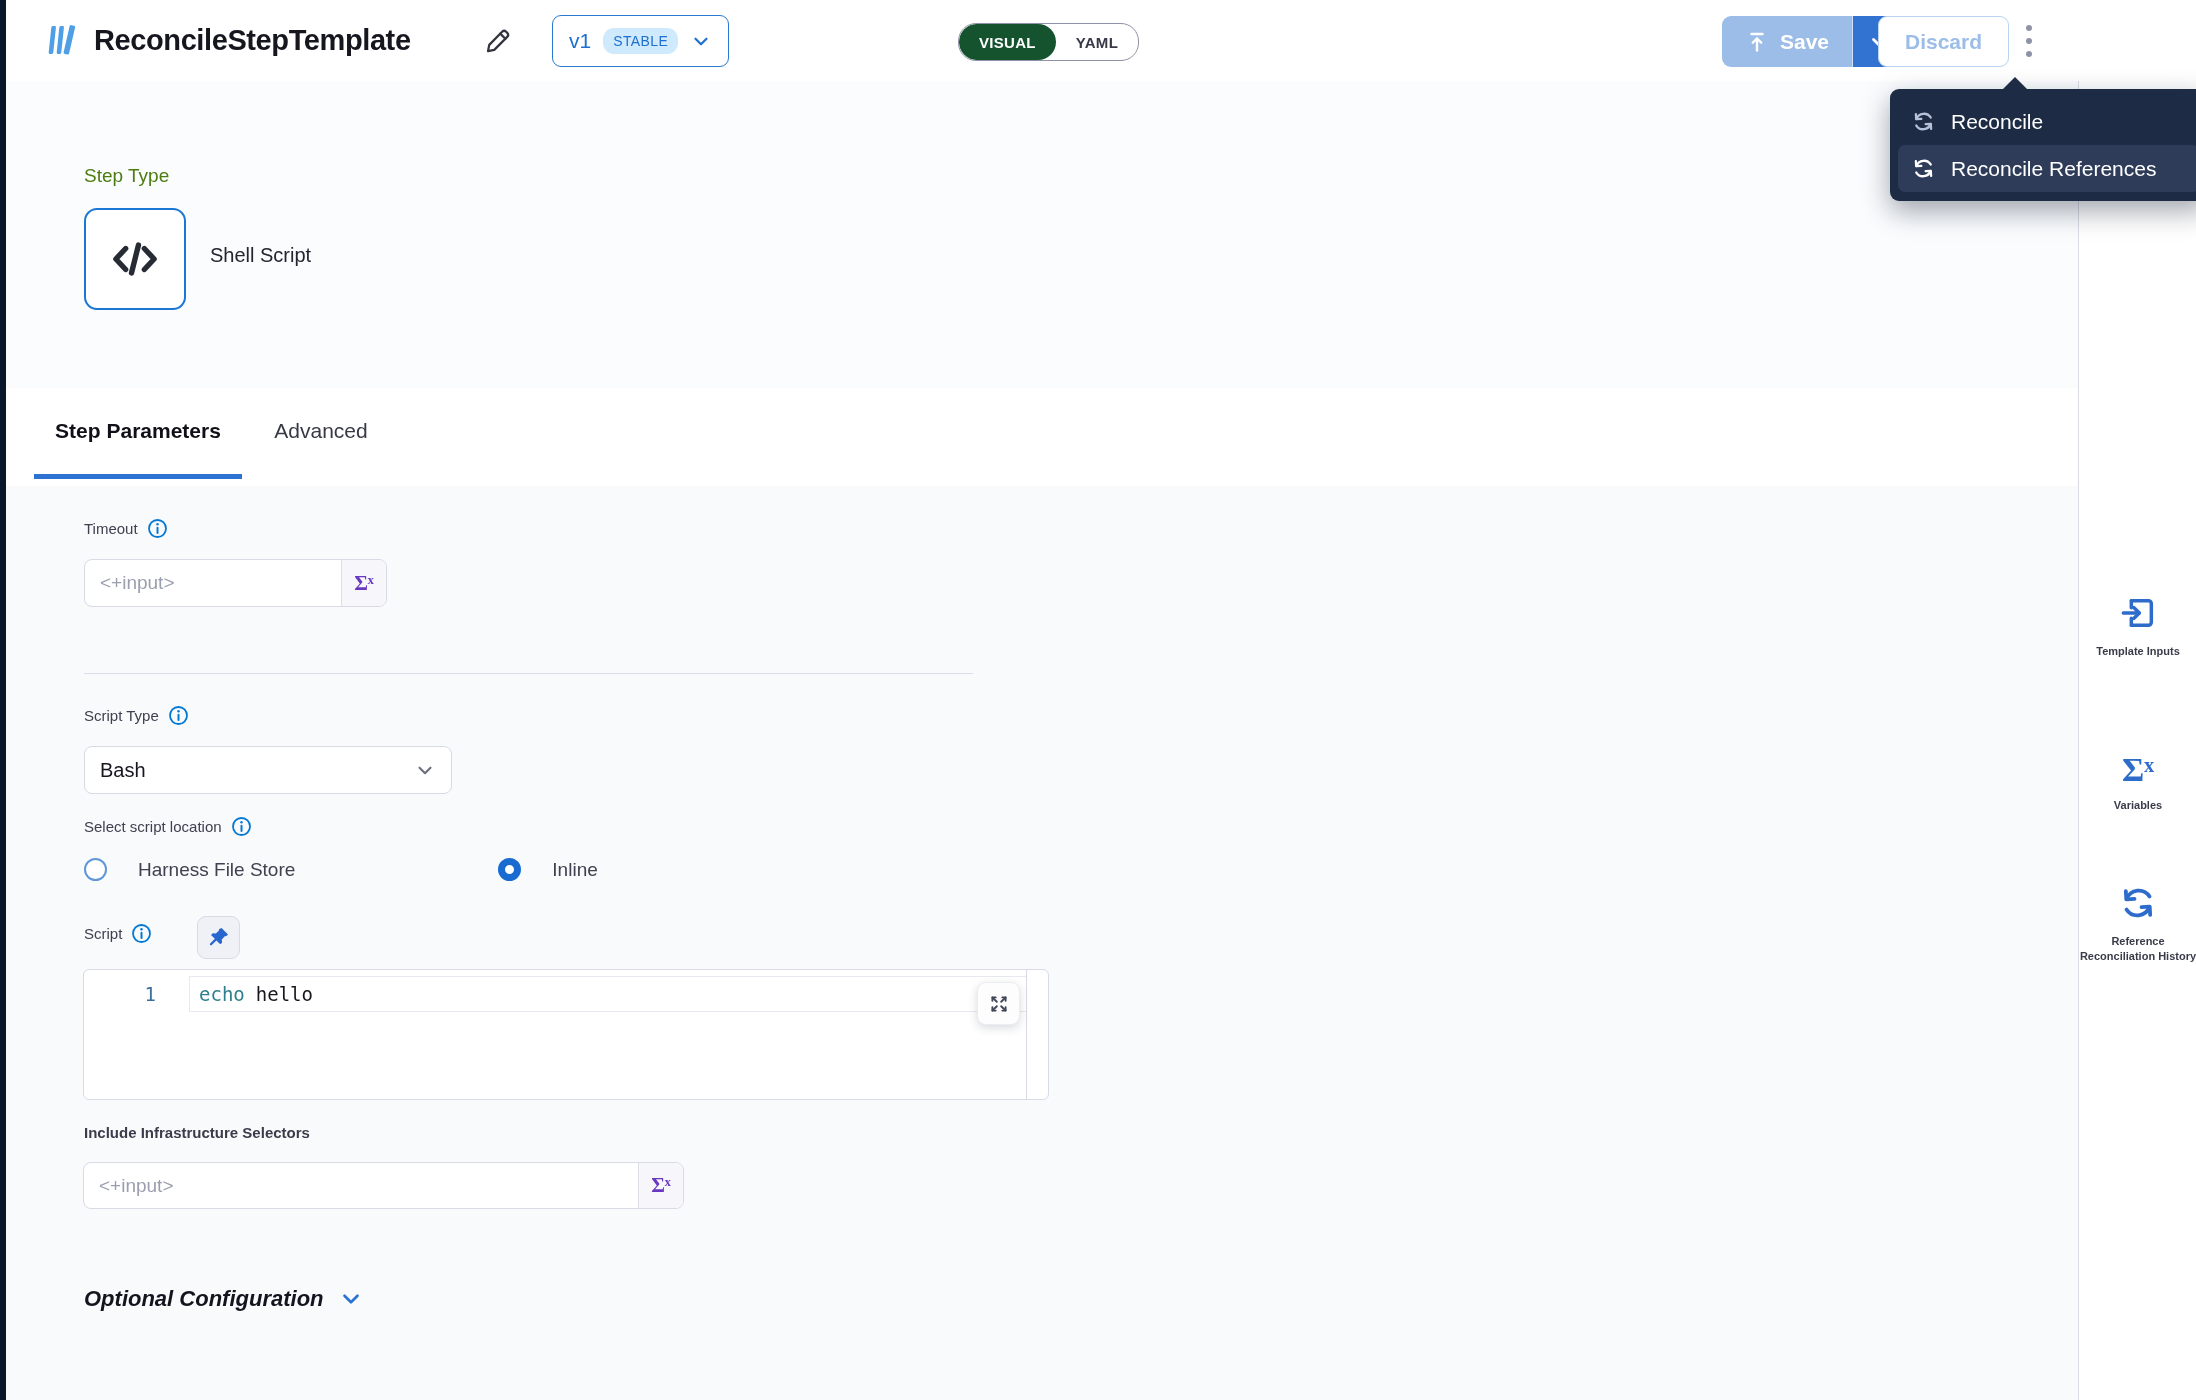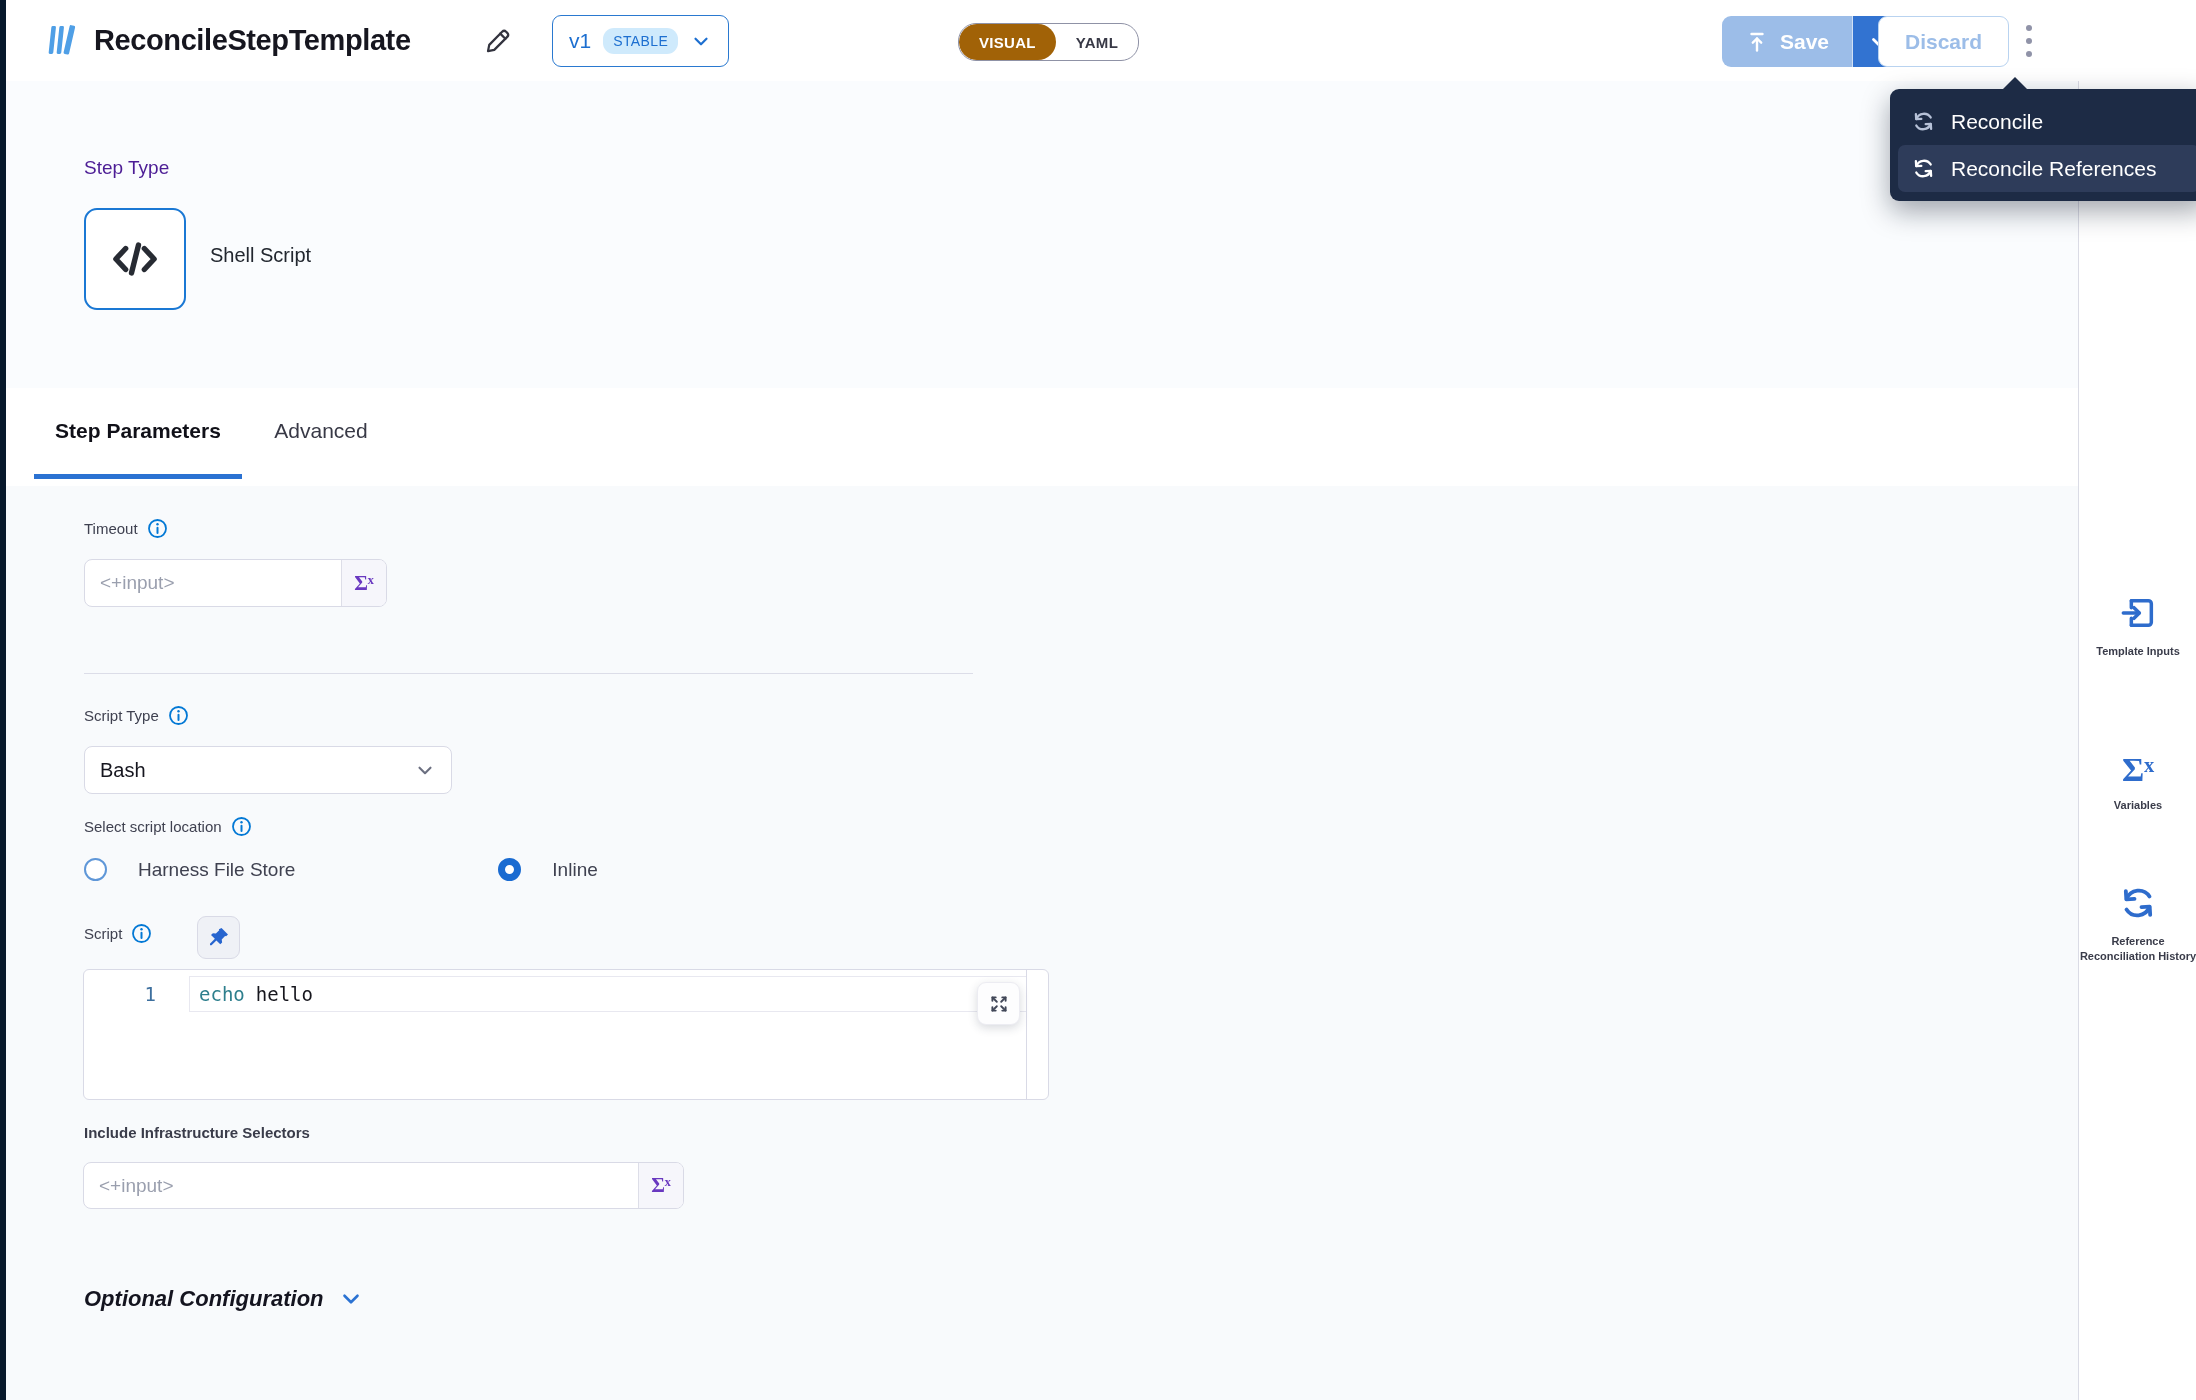--- a/index.html
+++ b/index.html
@@ -18,21 +18,21 @@
               color:#16161f;letter-spacing:-.4px;white-space:nowrap;}
   .edit-btn{position:absolute;left:474px;top:23px;width:36px;height:36px;display:flex;
             align-items:center;justify-content:center;cursor:pointer;background:none;border:none;padding:0;}
   .version-select{position:absolute;left:546px;top:15px;height:50px;display:flex;align-items:center;
                   gap:12px;padding:0 16px;border:1px solid #2a79d0;border-radius:9px;background:#fff;cursor:pointer;}
   .version-label{color:#1d6fd0;font-size:21px;}
   .version-badge{background:#cfeafc;color:#1d6fd0;font-size:14px;font-weight:400;
                  letter-spacing:.4px;padding:5px 10px;border-radius:11px;}
   .mode-toggle{position:absolute;left:952px;top:23px;height:36px;display:flex;align-items:stretch;
                border:1px solid #8f92a6;border-radius:18px;background:#fff;overflow:hidden;}
-  .mode-visual{background:#a16207;color:#fff;border-radius:18px;padding:4px 20px;display:flex;
+  .mode-visual{background:#14532d;color:#fff;border-radius:18px;padding:4px 20px;display:flex;
                align-items:center;font-size:15px;font-weight:700;letter-spacing:.3px;cursor:pointer;}
   .mode-yaml{color:#383946;padding:0 20px;display:flex;align-items:center;font-size:15px;
              font-weight:700;letter-spacing:.3px;cursor:pointer;}
   .save-split{position:absolute;left:1716px;top:16px;height:51px;display:flex;border-radius:9px;
               overflow:hidden;}
   .save-main{background:#9cbde8;color:#fff;display:flex;align-items:center;gap:11px;padding:0 23px;
              font-size:21px;font-weight:700;border:none;cursor:default;
              border-right:1px solid rgba(255,255,255,.55);}
   .save-caret{background:#3273d1;width:52px;display:flex;align-items:center;justify-content:center;
               border:none;cursor:pointer;}
@@ -51,21 +51,21 @@
         border-bottom:13px solid #1d2b45;}
   .menu-item{display:flex;align-items:center;gap:15px;height:47px;padding:0 13px;border-radius:7px;
         color:#fff;font-size:21px;cursor:pointer;white-space:nowrap;}
   .menu-item.highlight{background:#2e3c5a;}
   .menu-item .mi-icon{color:#b7c2d8;}
   .menu-item.highlight .mi-icon{color:#ffffff;}
 
   
   .step-section{position:absolute;left:6px;top:81px;width:2072px;height:319px;background:#fafcfe;
                 border-bottom:2px solid #2f7fd6;}
-  .step-label{position:absolute;left:78px;top:76px;font-size:19px;color:#4c1d95;}
+  .step-label{position:absolute;left:78px;top:84px;font-size:19px;color:#4d7c0f;}
   .step-card{position:absolute;left:78px;top:127px;width:98px;height:98px;background:#fff;
              border:2px solid #1a78d4;border-radius:13px;display:flex;align-items:center;
              justify-content:center;cursor:pointer;}
   .step-value{position:absolute;left:204px;top:163px;font-size:20px;color:#22272f;}
 
   
   .tabs{position:absolute;left:6px;top:388px;width:2072px;height:86px;background:#fff;}
   .tab{position:absolute;top:0;height:86px;display:flex;align-items:center;justify-content:center;
        font-size:21px;cursor:pointer;}
   .tab-active{left:28px;width:208px;color:#101018;font-weight:700;border-bottom:5px solid #2b72d2;}

